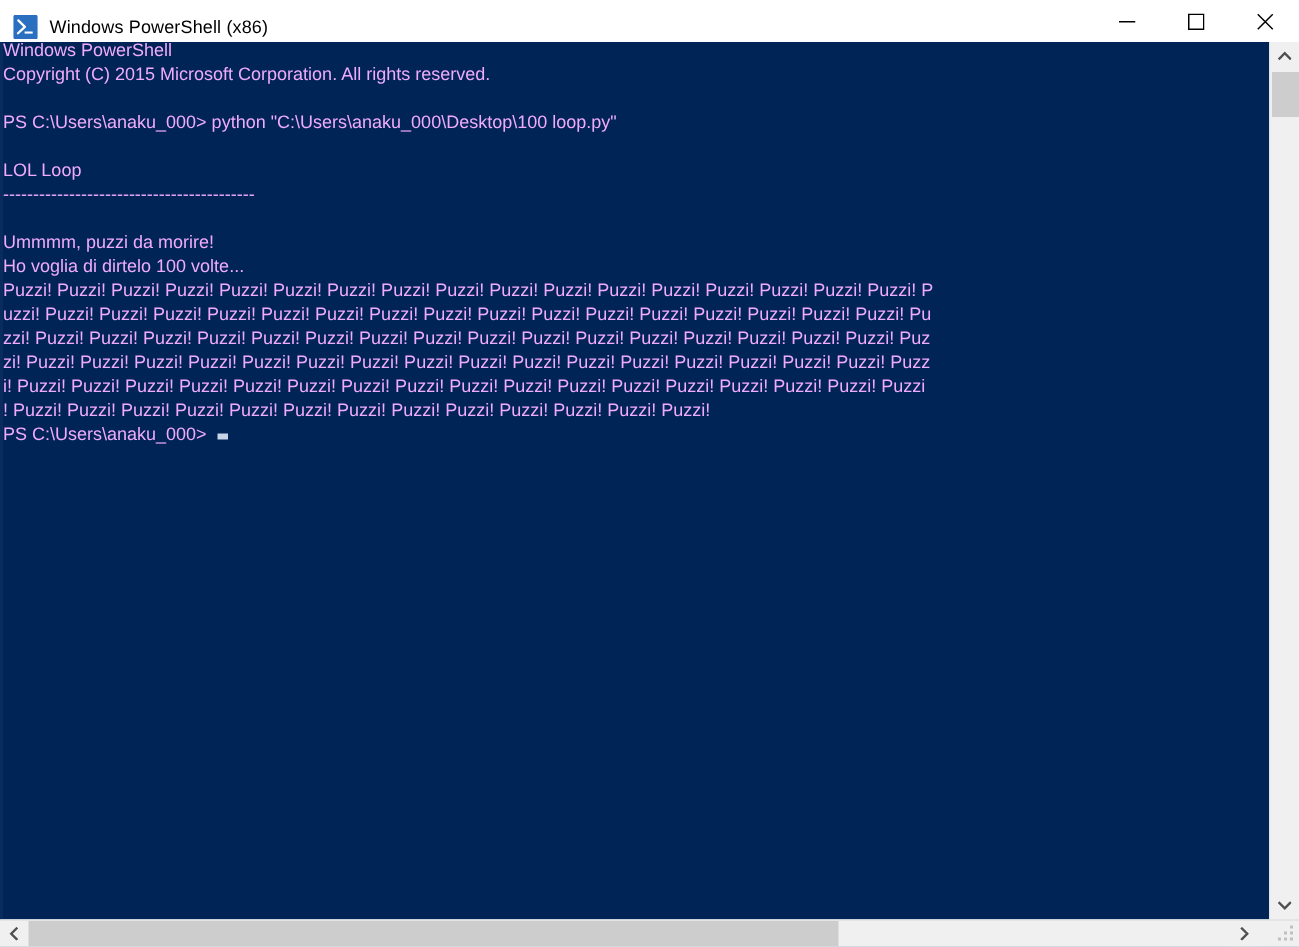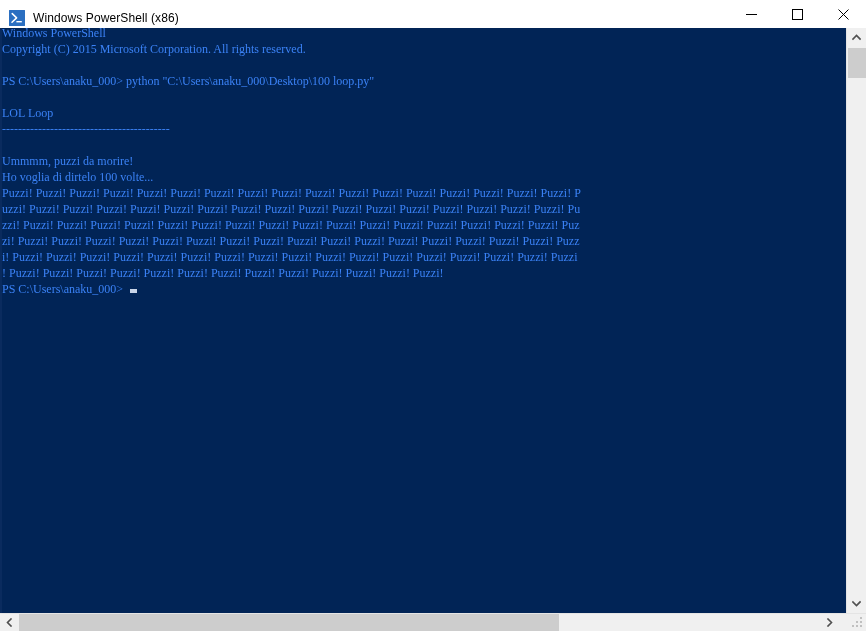--- a/index.html
+++ b/index.html
@@ -93,24 +93,24 @@
   }
   .console-inner {
     position: absolute;
     left: 2px;
     top: -3px;
     width: 844px;
     height: 588px;
     overflow: hidden;
   }
   .term {
-    font-family: Liberation Serif, serif;
+    font-family: Liberation Sans, sans-serif;
     font-size: 12px;
     line-height: 16px;
-    color: #3b82f6;
+    color: #f0abfc;
     white-space: pre;
     letter-spacing: 0px;
     margin: 0;
     padding: 0;
   }
   .term .line {
     height: 16px;
     white-space: pre;
     overflow: hidden;
   }

